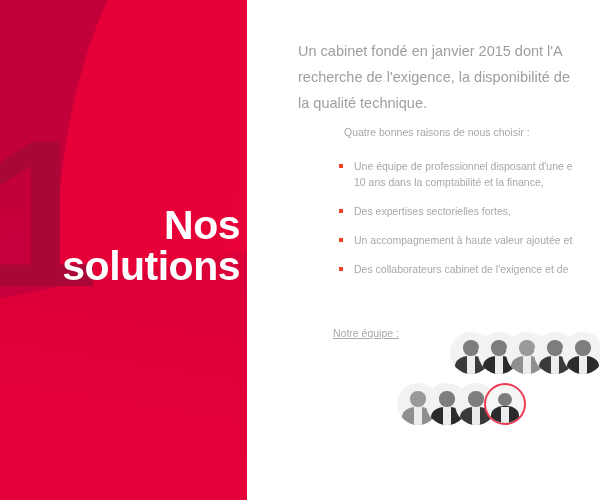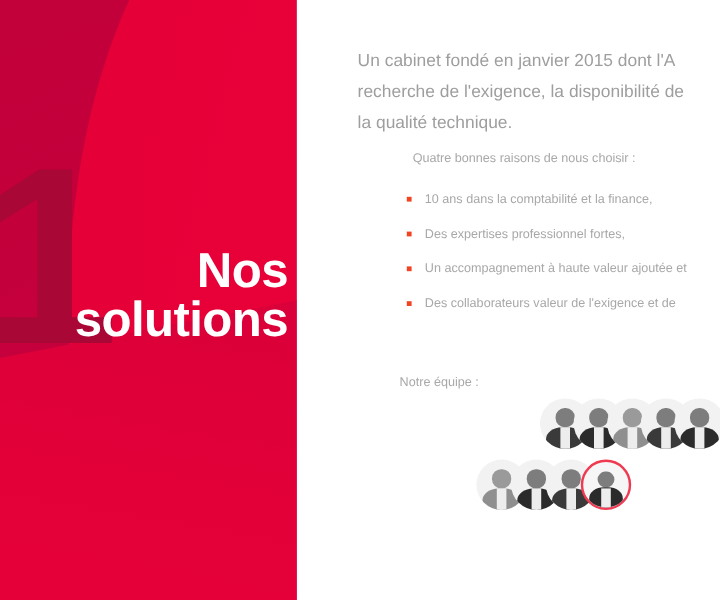--- a/index.html
+++ b/index.html
@@ -144,25 +144,26 @@
     top: 6px;
     width: 4px;
     height: 4px;
     background: #f04423;
   }
   .bullets li .sub { display: block; }
 
   .team-label {
     position: absolute;
     left: 86px;
-    top: 311px;
+    top: 325px;
     color: #a8a8a8;
     font-size: 10.5px;
     line-height: 16px;
     white-space: nowrap;
+    text-decoration: underline;
   }
 
   
   .team-row {
     position: absolute;
     display: flex;
     align-items: flex-end;
   }
   .team-row.row-top { left: 203px; top: 332px; }
   .team-row.row-bottom { left: 150px; top: 383px; }
@@ -244,30 +245,31 @@
     <div class="intro">
       <span class="ln">Un cabinet fondé en janvier 2015 dont l'A</span>
       <span class="ln">recherche de l'exigence, la disponibilité de</span>
       <span class="ln">la qualité technique.</span>
     </div>
 
     <div class="reasons-lead">Quatre bonnes raisons de nous choisir :</div>
 
     <ul class="bullets">
       <li>
+        <span>Une équipe de professionnel disposant d'une e</span>
         <span class="sub">10 ans dans la comptabilité et la finance,</span>
       </li>
       <li>
-        <span>Des expertises professionnel fortes,</span>
+        <span>Des expertises sectorielles fortes,</span>
       </li>
       <li>
         <span>Un accompagnement à haute valeur ajoutée et</span>
       </li>
       <li>
-        <span>Des collaborateurs valeur de l'exigence et de</span>
+        <span>Des collaborateurs cabinet de l'exigence et de</span>
       </li>
     </ul>
 
     <div class="team-label">Notre équipe :</div>
 
     <div class="team-row row-top">
       <div class="avatar">
         <div class="person">
           <div class="head"></div>
             <div class="body"></div>

